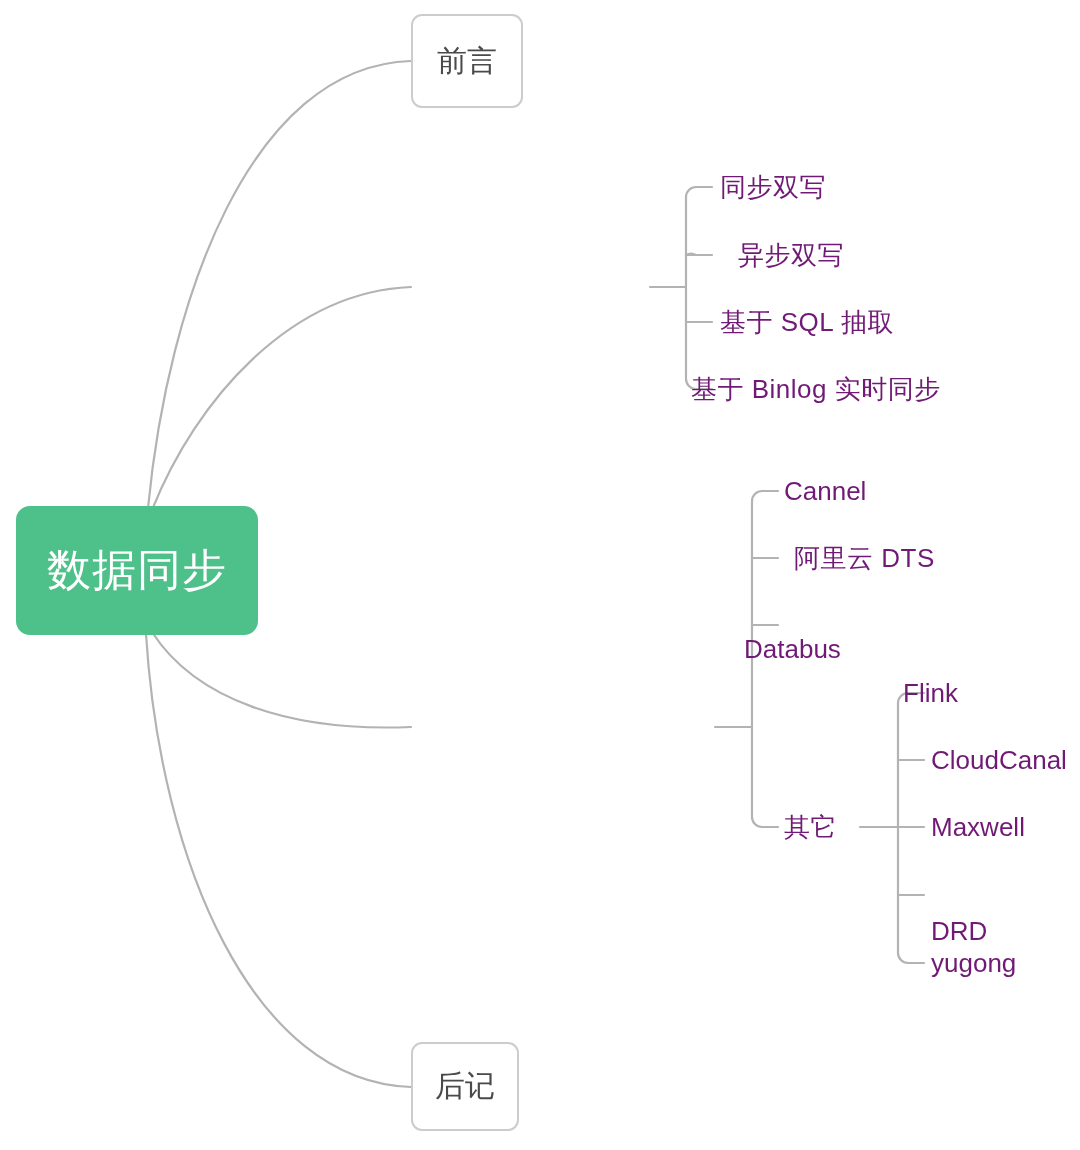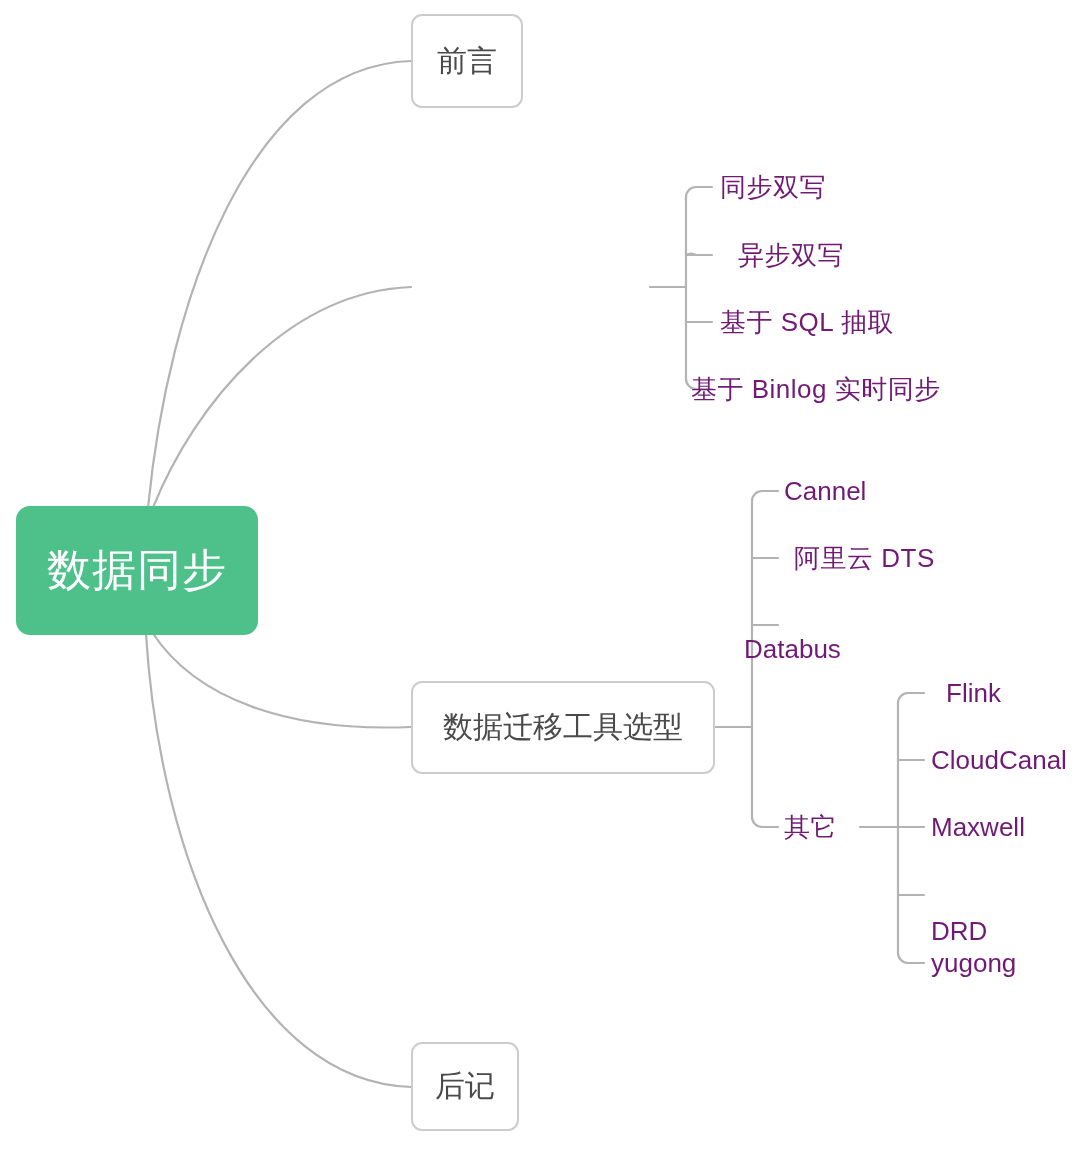--- a/index.html
+++ b/index.html
@@ -167,37 +167,34 @@
 
   <div class="node-root">
     <span>数据同步</span>
   </div>
 
   <div class="node-box" id="node-preface">
     <span>前言</span>
   </div>
 
 
-  <div class="node-box" id="node-tool-choice">
-    <span>数据迁移工具选型</span>
-  </div>
 
   <div class="node-box" id="node-postscript">
     <span>后记</span>
   </div>
 
   <div class="leaf-label cn" style="left:720px; top:187px;">同步双写</div>
   <div class="leaf-label cn" style="left:720px; top:255px;margin-left:18px;">异步双写</div>
   <div class="leaf-label cn" style="left:720px; top:322px;">基于 SQL 抽取</div>
   <div class="leaf-label cn" style="left:691px; top:389px;">基于 Binlog 实时同步</div>
 
   <div class="leaf-label" style="left:784px; top:491px;">Cannel</div>
   <div class="leaf-label cn" style="left:784px; top:558px;margin-left:10px;">阿里云 DTS</div>
   <div class="leaf-label" style="left:744px; top:625px;margin-top:24px;">Databus</div>
   <div class="leaf-label cn" style="left:784px; top:827px;">其它</div>
 
-  <div class="leaf-label" style="left:946px; top:693px;">Flink</div>
+  <div class="leaf-label" style="left:903px; top:693px;">Flink</div>
   <div class="leaf-label" style="left:931px; top:760px;">CloudCanal</div>
   <div class="leaf-label" style="left:931px; top:827px;">Maxwell</div>
   <div class="leaf-label" style="left:931px; top:895px;margin-top:36px;">DRD</div>
   <div class="leaf-label" style="left:931px; top:963px;">yugong</div>
 
 </div>
 
 </body></html>

